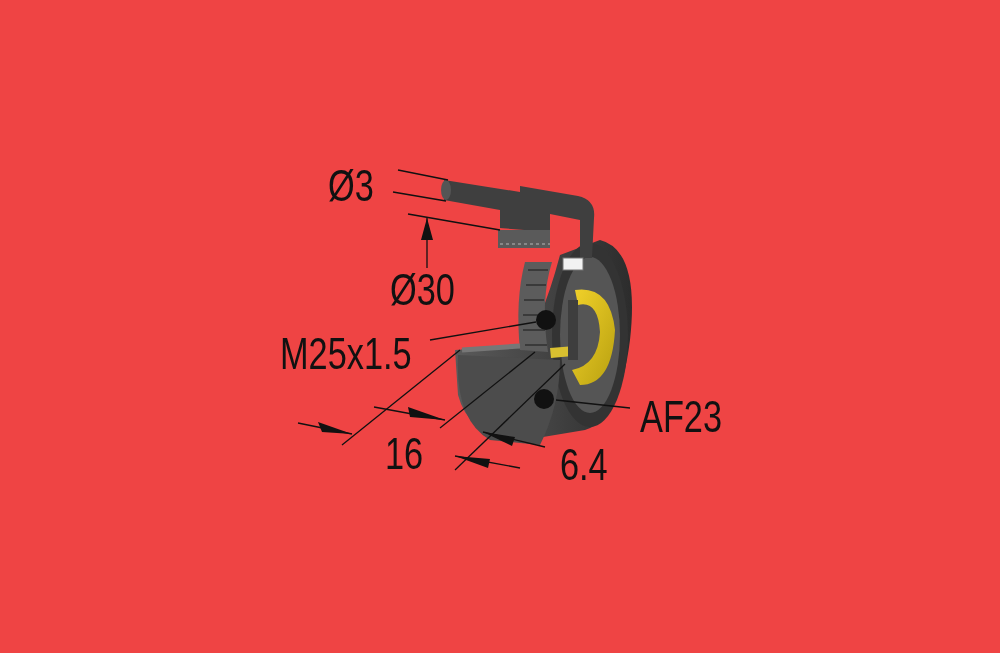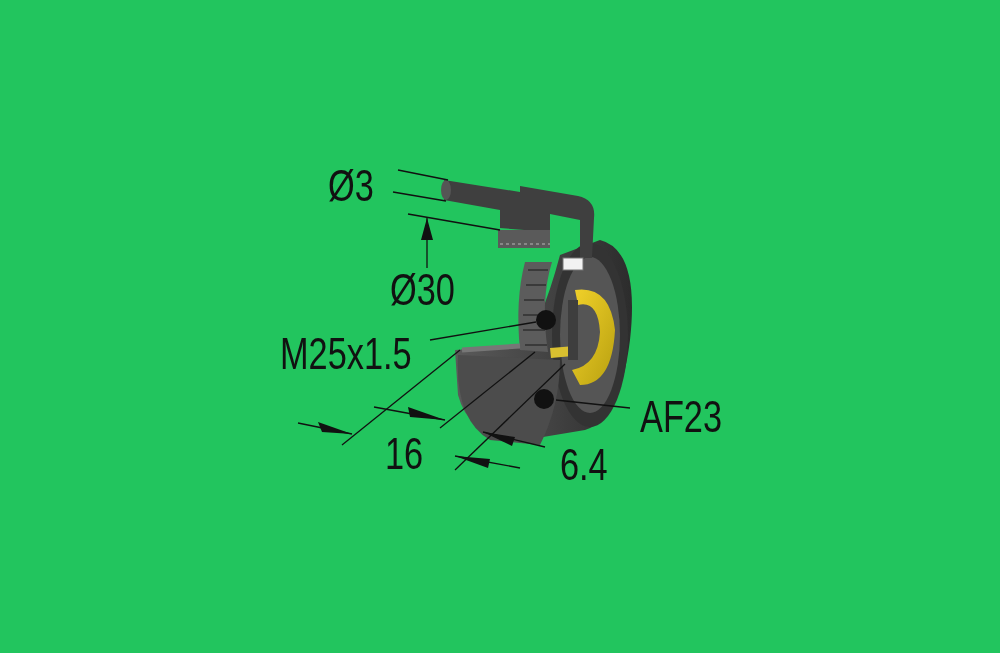--- a/index.html
+++ b/index.html
@@ -1,16 +1,16 @@
 <!DOCTYPE html>
 <html><head>
 <meta charset="utf-8">
 <style>
   html,body{margin:0;padding:0;background:#fff;}
-  #stage{position:relative;width:1000px;height:653px;overflow:hidden;background:#22c55e;}
+  #stage{position:relative;width:1000px;height:653px;overflow:hidden;background:#ef4444;}
   svg{position:absolute;left:0;top:0;}
   .lbl{position:absolute;font-family:"Liberation Sans",sans-serif;color:#111;transform:scaleX(0.78);transform-origin:left top;white-space:nowrap;line-height:1;}
 </style>
 </head>
 <body>
 
 <div id="stage">
 <svg width="1000" height="653" viewBox="0 0 1000 653">
   <defs>
     <linearGradient id="bodyG" x1="0" y1="0" x2="1" y2="0">

